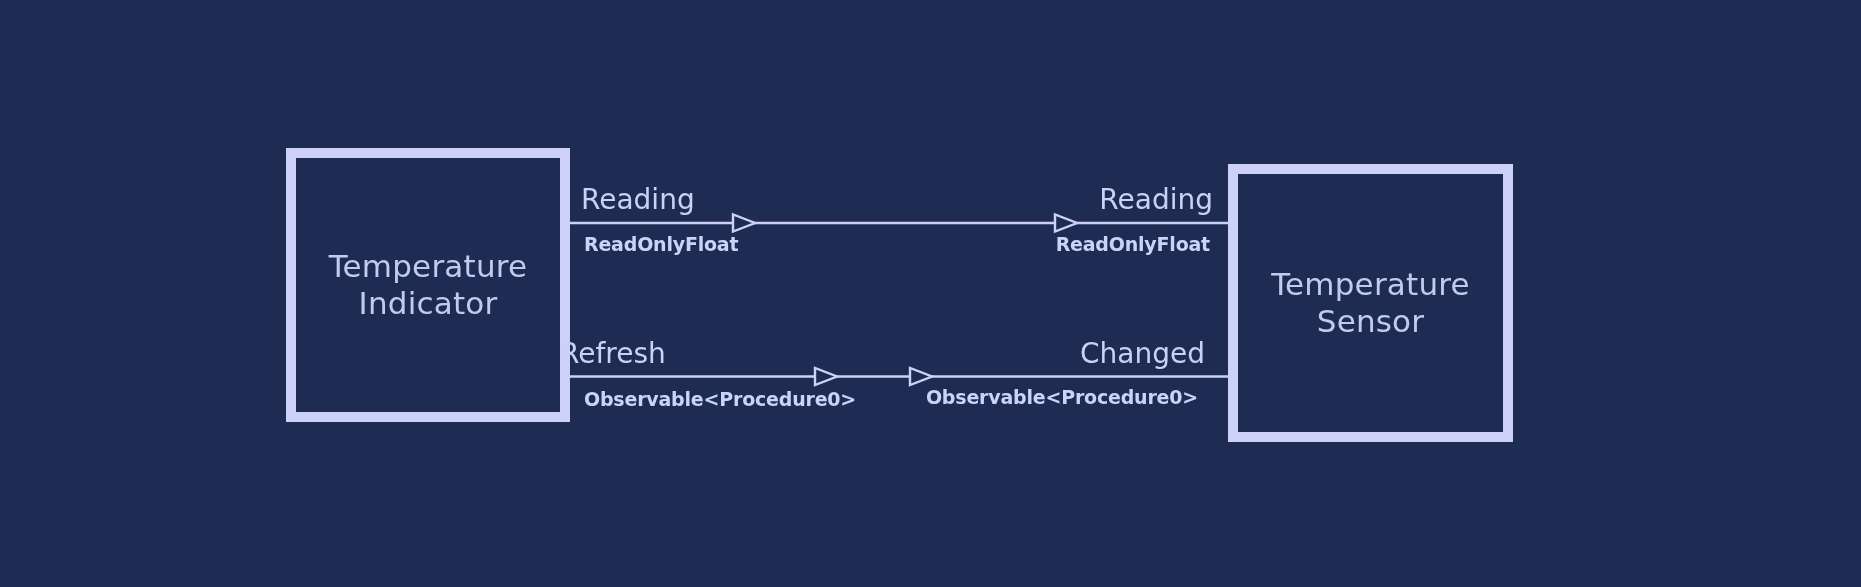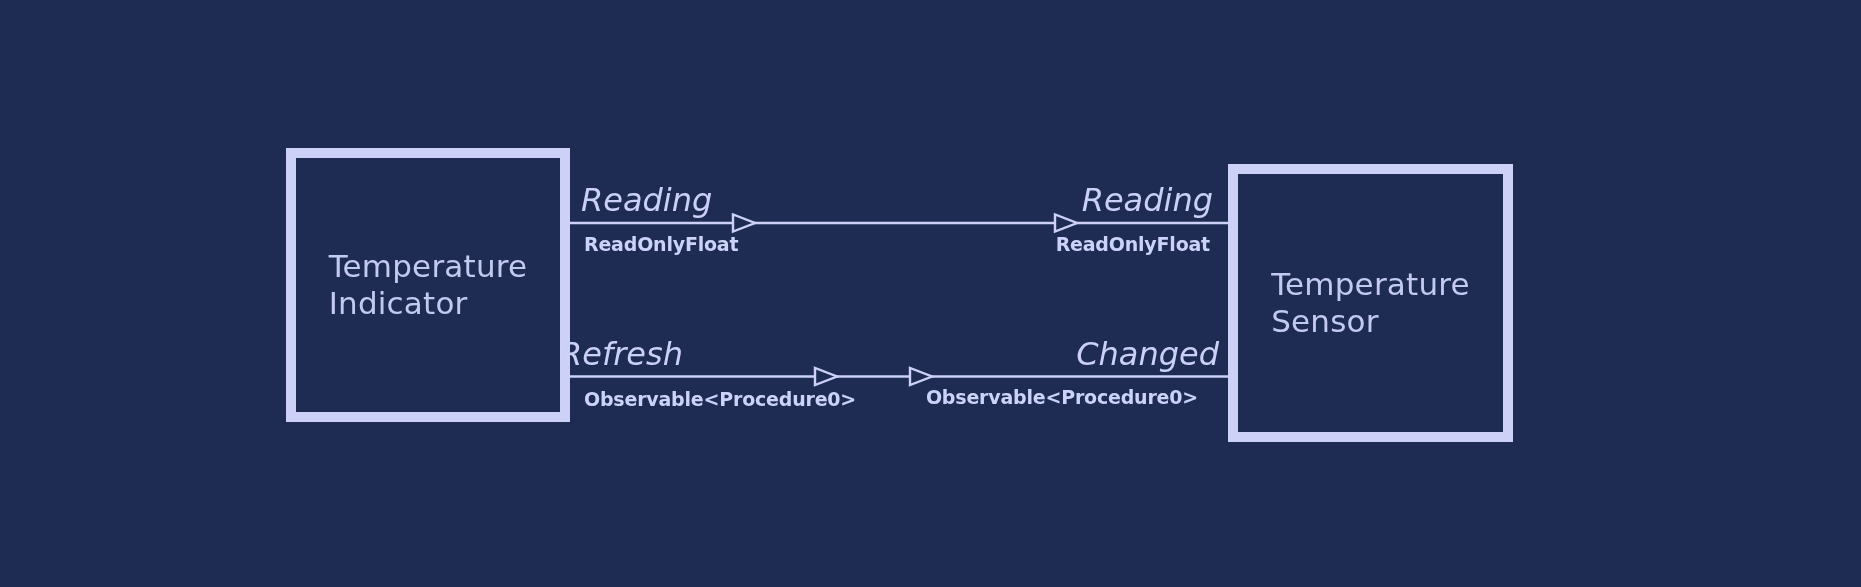--- a/index.html
+++ b/index.html
@@ -23,50 +23,50 @@
     box-sizing:border-box;
     border:10px solid var(--accent);
     background:var(--bg);
     display:flex;align-items:center;justify-content:center;
   }
   .component-box.indicator{left:286px;top:148px;width:284px;height:274px;}
   .component-box.sensor{left:1228px;top:164px;width:285px;height:278px;}
   .component-title{
     color:var(--title);
     font-size:31px;line-height:37px;
+    text-align:center;
     white-space:pre-line;
     letter-spacing:0.2px;
   }
 
   svg.connectors{position:absolute;left:0;top:0;width:1861px;height:587px;}
   .conn-line{stroke:var(--accent);stroke-width:2.6;fill:none;}
   .arrowhead{stroke:var(--accent);stroke-width:2.4;fill:var(--bg);stroke-linejoin:miter;}
 
   .big-label{
     position:absolute;
     color:var(--label);
-    font-size:32px;line-height:32px;
+    font-size:28px;line-height:32px;
     white-space:nowrap;
-    font-style:italic;
   }
   .type-label{
     position:absolute;
     color:var(--type);
     font-size:19px;line-height:21px;
     font-weight:bold;
     white-space:nowrap;
     letter-spacing:-0.2px;
   }
   .lbl-reading-from{left:581px;top:184px;}
   .lbl-reading-from-type{left:584px;top:234px;}
   .lbl-reading-to{right:648px;top:184px;text-align:right;}
   .lbl-reading-to-type{right:651px;top:234px;text-align:right;}
   .lbl-refresh{left:560px;top:338px;}
   .lbl-refresh-type{left:584px;top:389px;}
-  .lbl-changed{right:642px;top:338px;text-align:right;}
+  .lbl-changed{right:656px;top:338px;text-align:right;}
   .lbl-changed-type{right:663px;top:387px;text-align:right;}
 </style>
 </head>
 <body>
 
 <div class="canvas">
 
   <svg class="connectors" viewBox="0 0 1861 587" xmlns="http://www.w3.org/2000/svg">
     <line class="conn-line" x1="567" y1="223" x2="1231" y2="223"></line>
     <line class="conn-line" x1="567" y1="376.5" x2="1231" y2="376.5"></line>

